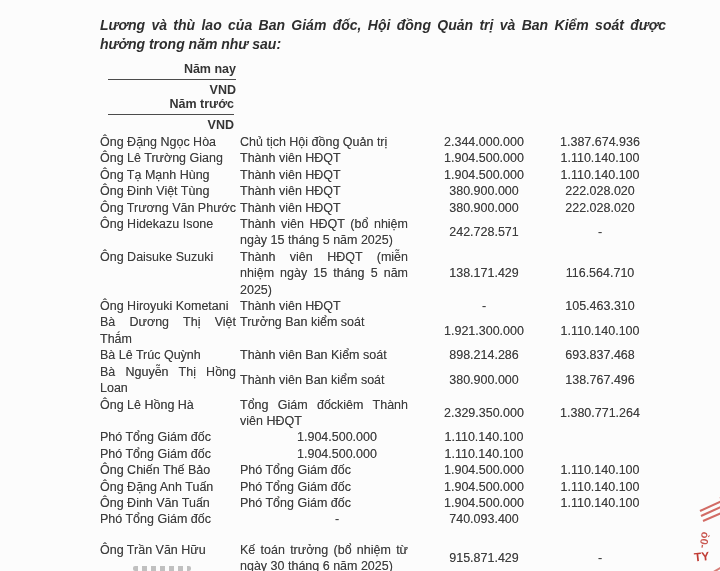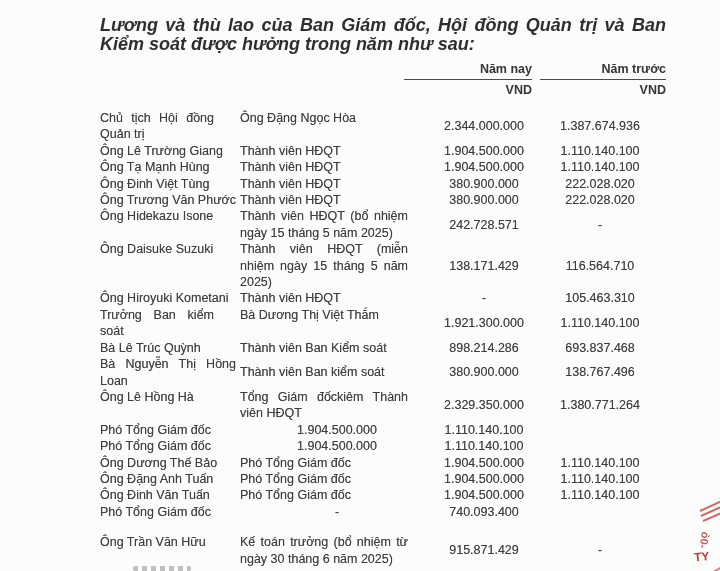--- a/index.html
+++ b/index.html
@@ -8,27 +8,27 @@
     width:720px; height:571px;
     background:#fcfcfc;
     overflow:hidden;
     font-family:"Liberation Sans", sans-serif;
     color:#3d3d3d;
   }
   .content {
     position:absolute; left:100px; top:16px; width:566px;
   }
   .doc-title {
-    font-size:18px; line-height:18.5px;
+    font-size:14px; line-height:18.5px;
     font-weight:700; font-style:italic;
     color:#2e2e2e; margin:0 0 9px 0;
     text-align:justify;
   }
   
-  .col-headers { display:flex; justify-content:flex-end; margin-bottom:13px; }
+  .col-headers { display:flex; justify-content:flex-end; margin-bottom:2px;flex-direction:column; }
   .hcol { text-align:right; font-weight:700; font-size:12.5px; color:#353535; margin-left:8px; }
   .hcol-current  { width:128px; }
   .hcol-previous { width:126px; }
   .hcol .hlabel { display:block; padding-bottom:3px; border-bottom:1.5px solid #4b4b4b; }
   .hcol .hunit  { display:block; padding-top:3px; }
   
   .row {
     display:grid;
     grid-template-columns:140px 194px 100px 132px;
     align-items:center;
@@ -64,22 +64,22 @@
         <span class="hunit">VND</span>
       </div>
       <div class="hcol hcol-previous">
         <span class="hlabel">Năm trước</span>
         <span class="hunit">VND</span>
       </div>
     </div>
 
     <div id="rows-container">
       <div class="row row-0">
+        <div class="cell name">Ông Đặng Ngọc Hòa</div>
         <div class="cell pos">Chủ tịch Hội đồng Quản trị</div>
-        <div class="cell name">Ông Đặng Ngọc Hòa</div>
         <div class="cell val v1">2.344.000.000</div>
         <div class="cell val v2">1.387.674.936</div>
       </div>
 
       <div class="row row-1">
         <div class="cell name">Ông Lê Trường Giang</div>
         <div class="cell pos">Thành viên HĐQT</div>
         <div class="cell val v1">1.904.500.000</div>
         <div class="cell val v2">1.110.140.100</div>
       </div>
@@ -120,22 +120,22 @@
       </div>
 
       <div class="row row-7">
         <div class="cell name">Ông Hiroyuki Kometani</div>
         <div class="cell pos">Thành viên HĐQT</div>
         <div class="cell val v1">-</div>
         <div class="cell val v2">105.463.310</div>
       </div>
 
       <div class="row row-8">
+        <div class="cell name">Bà Dương Thị Việt Thắm</div>
         <div class="cell pos">Trưởng Ban kiểm soát</div>
-        <div class="cell name">Bà Dương Thị Việt Thắm</div>
         <div class="cell val v1">1.921.300.000</div>
         <div class="cell val v2">1.110.140.100</div>
       </div>
 
       <div class="row row-9">
         <div class="cell name">Bà Lê Trúc Quỳnh</div>
         <div class="cell pos">Thành viên Ban Kiểm soát</div>
         <div class="cell val v1">898.214.286</div>
         <div class="cell val v2">693.837.468</div>
       </div>
@@ -160,21 +160,21 @@
         <div class="cell val v2">1.110.140.100</div>
       </div>
 
       <div class="row row-13">
         <div class="cell pos">Phó Tổng Giám đốc</div>
         <div class="cell val v1">1.904.500.000</div>
         <div class="cell val v2">1.110.140.100</div>
       </div>
 
       <div class="row row-14">
-        <div class="cell name">Ông Dương Thế Bảo</div>
+        <div class="cell name">Ông Chiến Thế Bảo</div>
         <div class="cell pos">Phó Tổng Giám đốc</div>
         <div class="cell val v1">1.904.500.000</div>
         <div class="cell val v2">1.110.140.100</div>
       </div>
 
       <div class="row row-15">
         <div class="cell name">Ông Đặng Anh Tuấn</div>
         <div class="cell pos">Phó Tổng Giám đốc</div>
         <div class="cell val v1">1.904.500.000</div>
         <div class="cell val v2">1.110.140.100</div>

